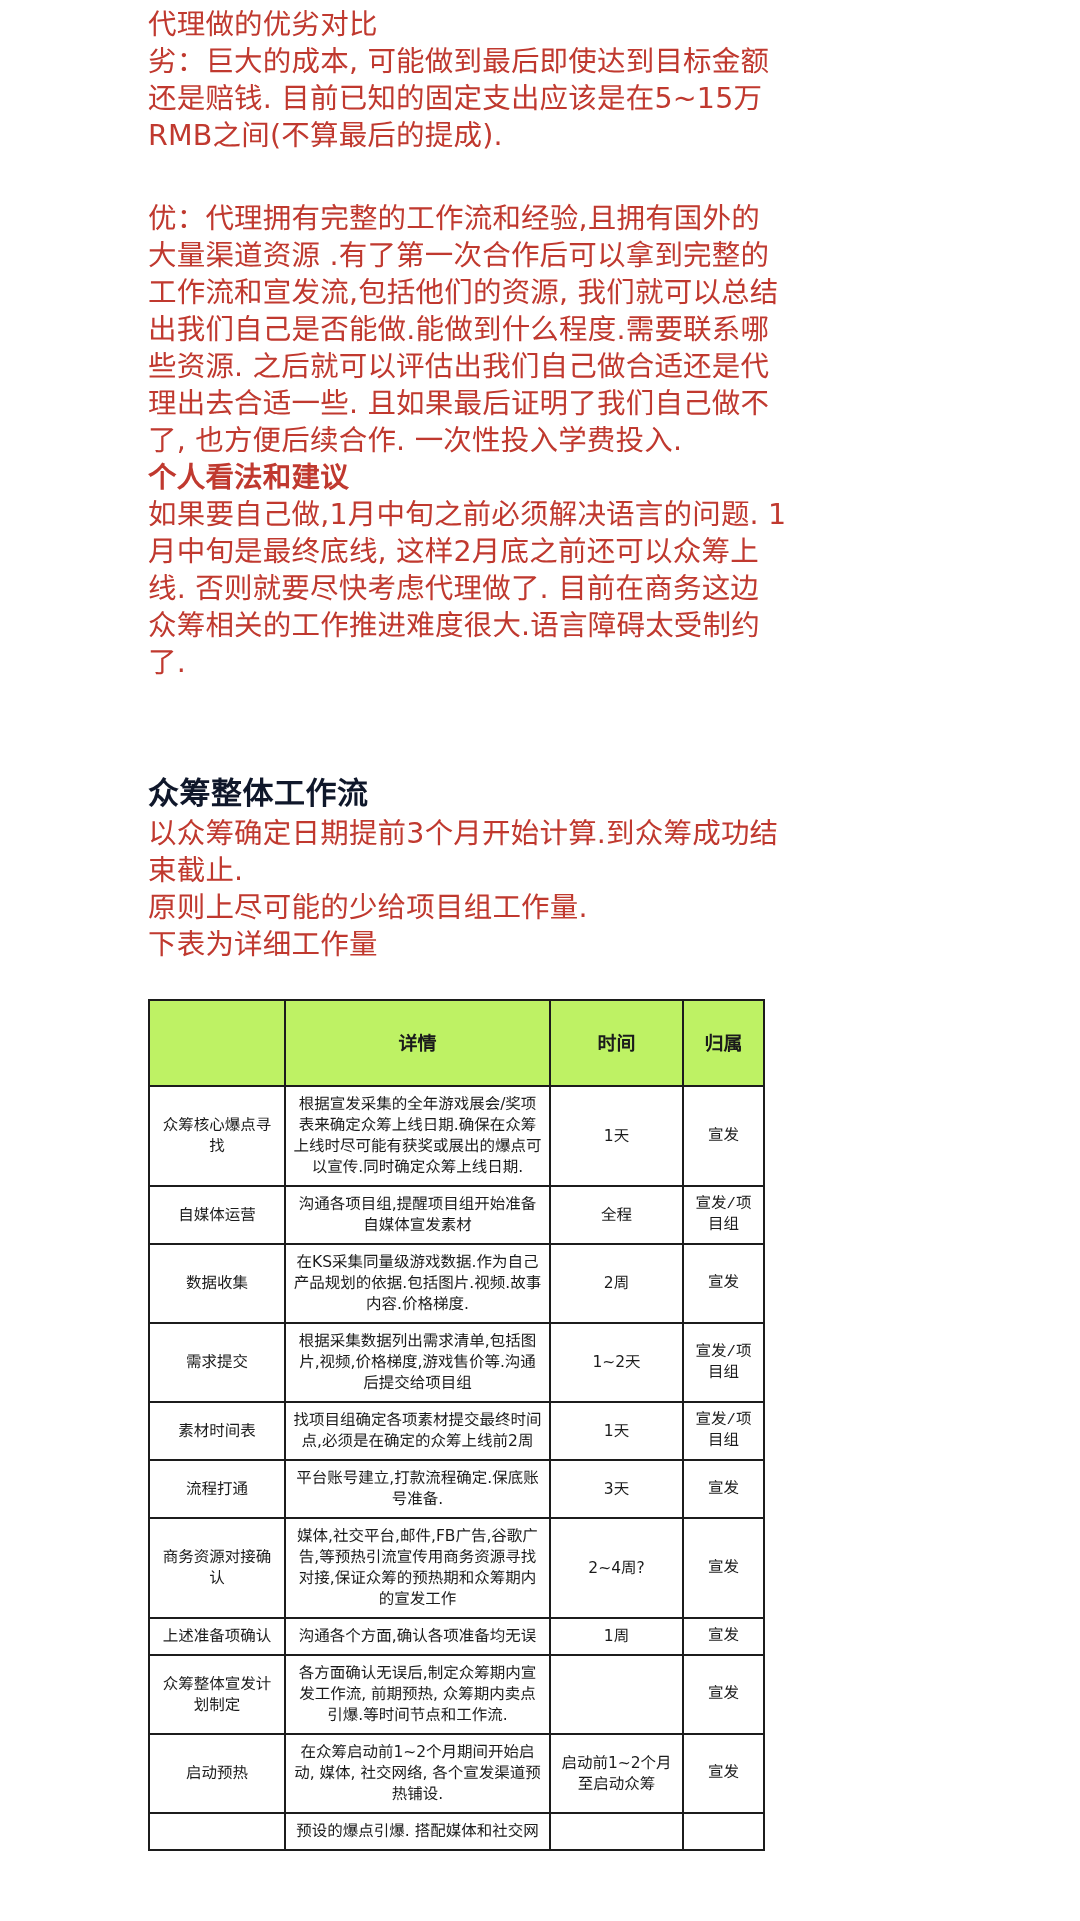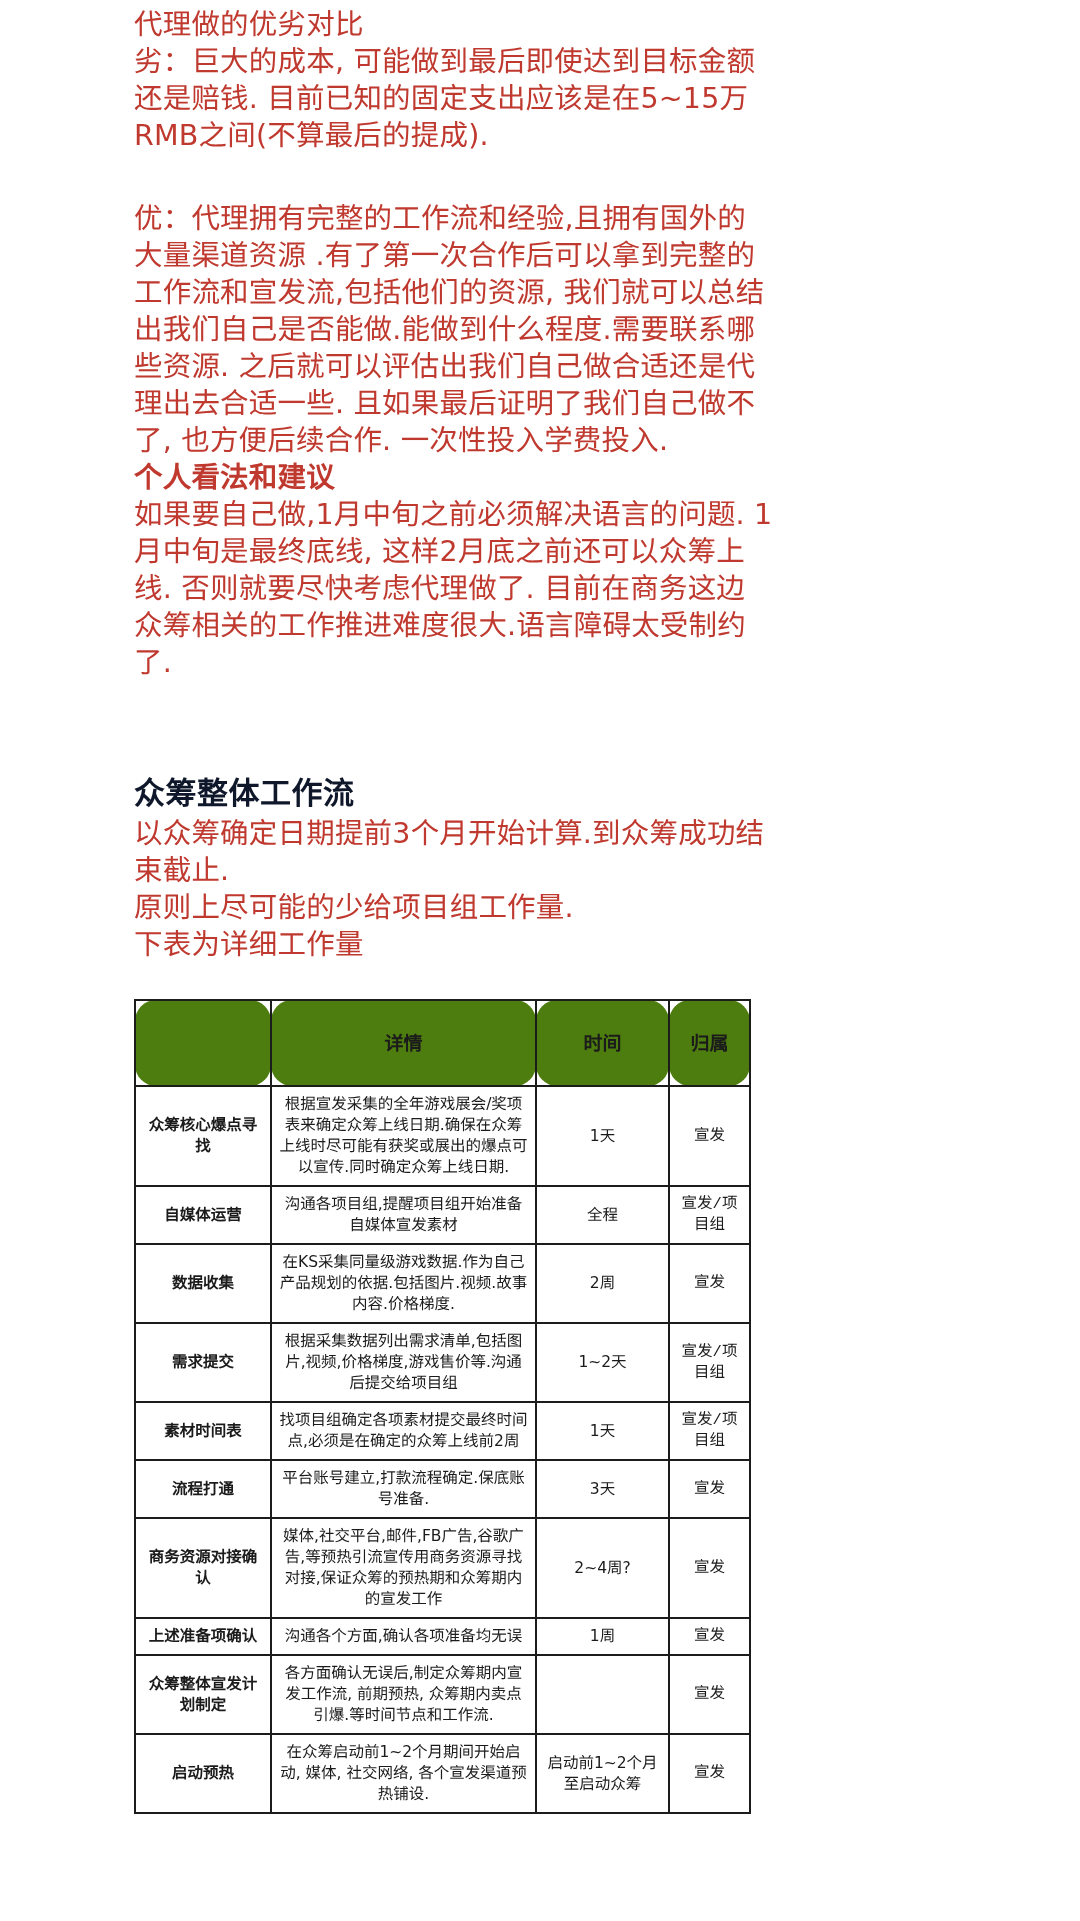--- a/index.html
+++ b/index.html
@@ -14,21 +14,21 @@
     font-family: "DejaVu Sans", "Liberation Sans", sans-serif;
     color: #222222;
     -webkit-font-smoothing: antialiased;
   }
 
   .page {
     position: relative;
     width: 1080px;
     min-height: 1921px;
     box-sizing: border-box;
-    padding: 0 0 0 0;
+    padding: 0 0 0 14px;
     overflow: hidden;
   }
 
   .content {
     padding-left: 134px;
     padding-right: 36px;
     padding-top: 6px;
   }
 
   
@@ -74,36 +74,35 @@
     border: 2px solid #1c1c1c;
     padding: 7px 6px;
     text-align: center;
     vertical-align: middle;
     color: #1b1b1b;
     font-size: 15.5px;
     line-height: 21px;
     word-break: break-word;
   }
   table.workflow thead th {
-    background: #4d7c0f;
+    background: #bef264;
     font-weight: 700;
     font-size: 19px;
     height: 70px;
     line-height: 24px;
-    border-radius: 21px;
   }
   table.workflow col.c-name  { width: 136px; }
   table.workflow col.c-detail{ width: 265px; }
   table.workflow col.c-time  { width: 133px; }
   table.workflow col.c-owner { width: 81px; }
 
   td.cell-name {
     font-size: 17px;
     line-height: 23px;
-    font-weight: 700;
+    font-weight: 400;
     border-radius: 18px;
   }
   td.cell-detail {
     font-size: 15.5px;
     line-height: 21.5px;
     text-align: center;
     margin-left: 16px;
   }
   td.cell-time {
     font-size: 16px;
@@ -211,18 +210,24 @@
             <td class="cell-detail">各方面确认无误后,制定众筹期内宣发工作流, 前期预热, 众筹期内卖点引爆.等时间节点和工作流.</td>
             <td class="cell-time"></td>
             <td class="cell-owner">宣发</td>
           </tr>
           <tr>
             <td class="cell-name">启动预热</td>
             <td class="cell-detail">在众筹启动前1~2个月期间开始启动, 媒体, 社交网络, 各个宣发渠道预热铺设.</td>
             <td class="cell-time">启动前1~2个月至启动众筹</td>
             <td class="cell-owner">宣发</td>
           </tr>
+          <tr class="clipped-row">
+            <td class="cell-name"></td>
+            <td class="cell-detail">预设的爆点引爆. 搭配媒体和社交网</td>
+            <td class="cell-time"></td>
+            <td class="cell-owner"></td>
+          </tr>
         </tbody>
       </table>
     </div>
 
   </div>
 </div>
 
 </body></html>

